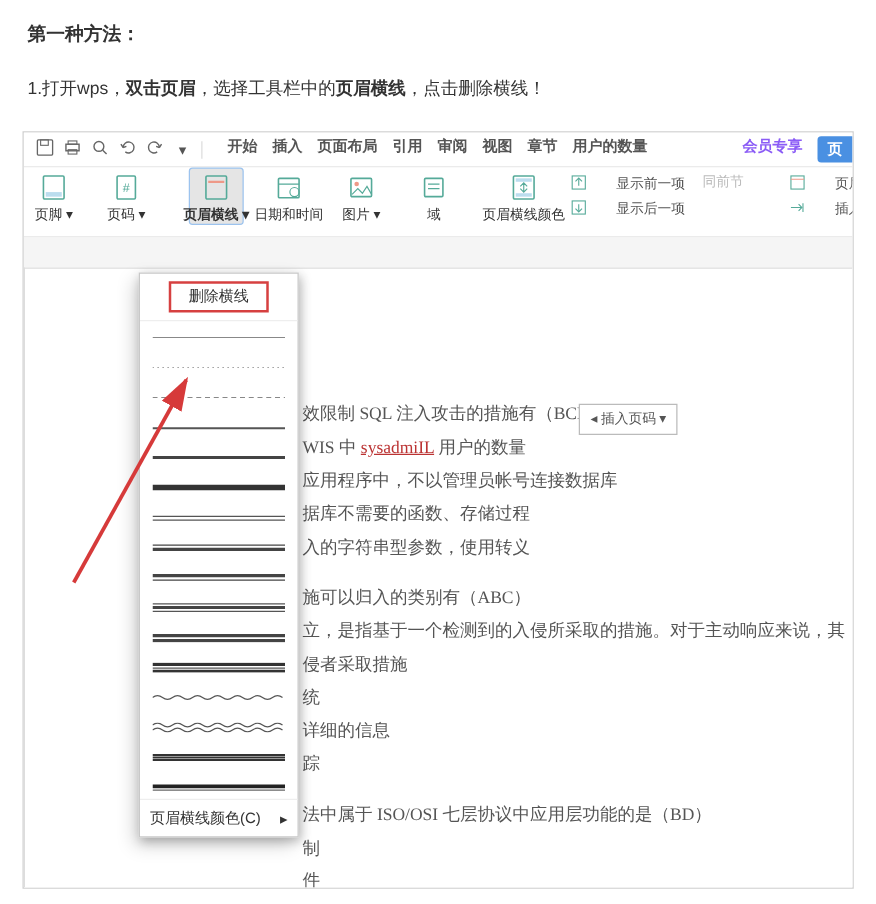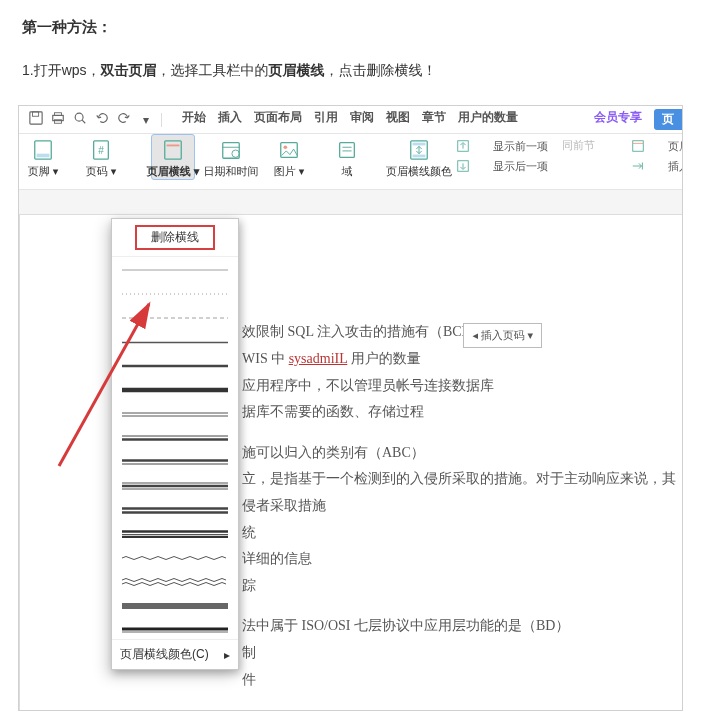--- a/index.html
+++ b/index.html
@@ -374,20 +374,21 @@
 
   <div class="docarea">
     <div class="side-tab">页眉</div>
 
     <div class="page">
       <div class="insert-pg">◂ <span>插入页码</span> ▾</div>
       <div class="li">效限制 SQL 注入攻击的措施有（BCD）</div>
       <div class="li"><span>WIS 中 </span><span class="underline">sysadmiIL</span><span> 用户的数量</span></div>
       <div class="li">应用程序中，不以管理员帐号连接数据库</div>
       <div class="li">据库不需要的函数、存储过程</div>
+      <div class="li">入的字符串型参数，使用转义</div>
       <div style="height:14px"></div>
       <div class="li">施可以归入的类别有（ABC）</div>
       <div class="li">立，是指基于一个检测到的入侵所采取的措施。对于主动响应来说，其</div>
       <div class="li">侵者采取措施</div>
       <div class="li">统</div>
       <div class="li">详细的信息</div>
       <div class="li">踪</div>
       <div style="height:14px"></div>
       <div class="li">法中属于 ISO/OSI 七层协议中应用层功能的是（BD）</div>
       <div class="li">制</div>

